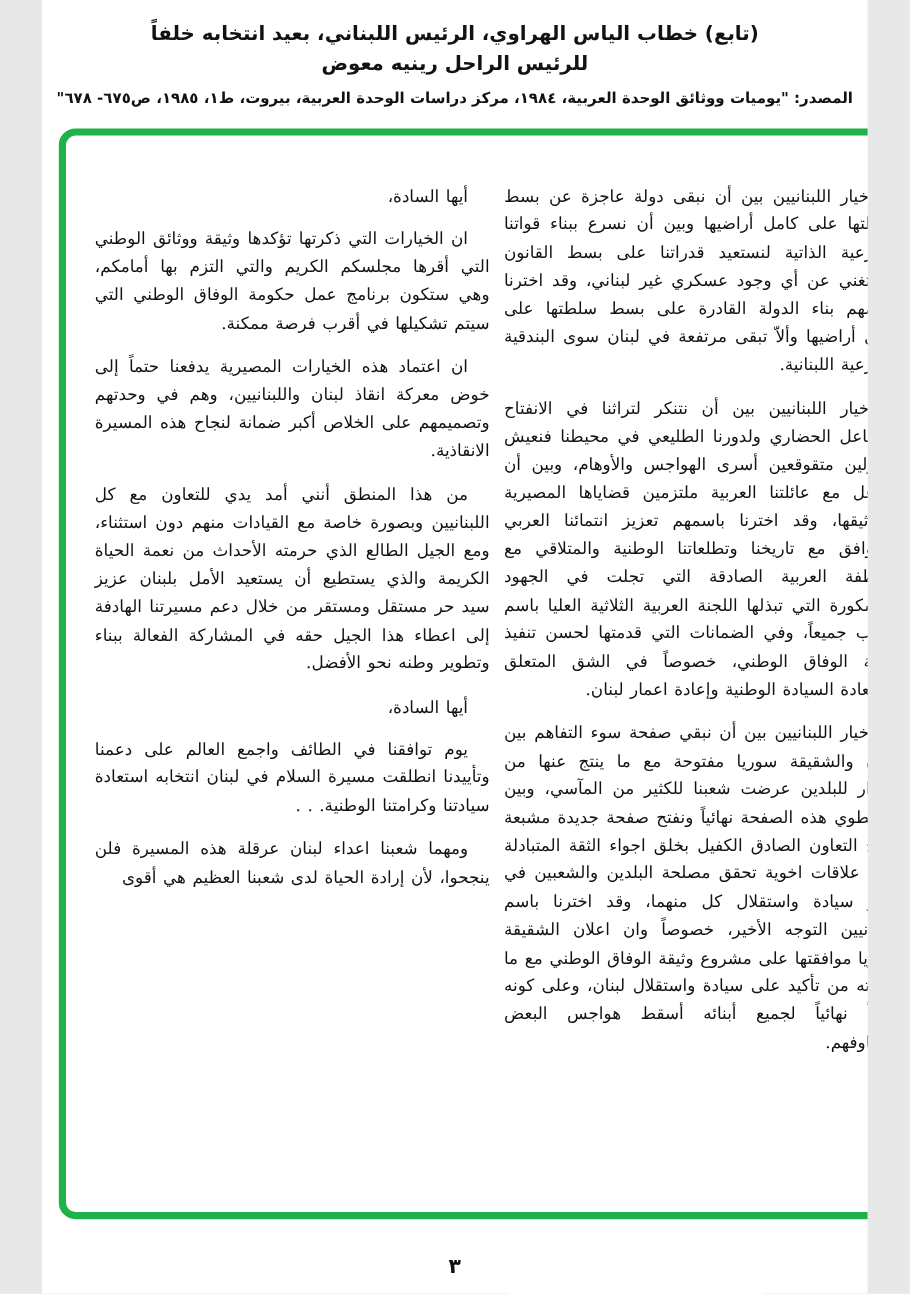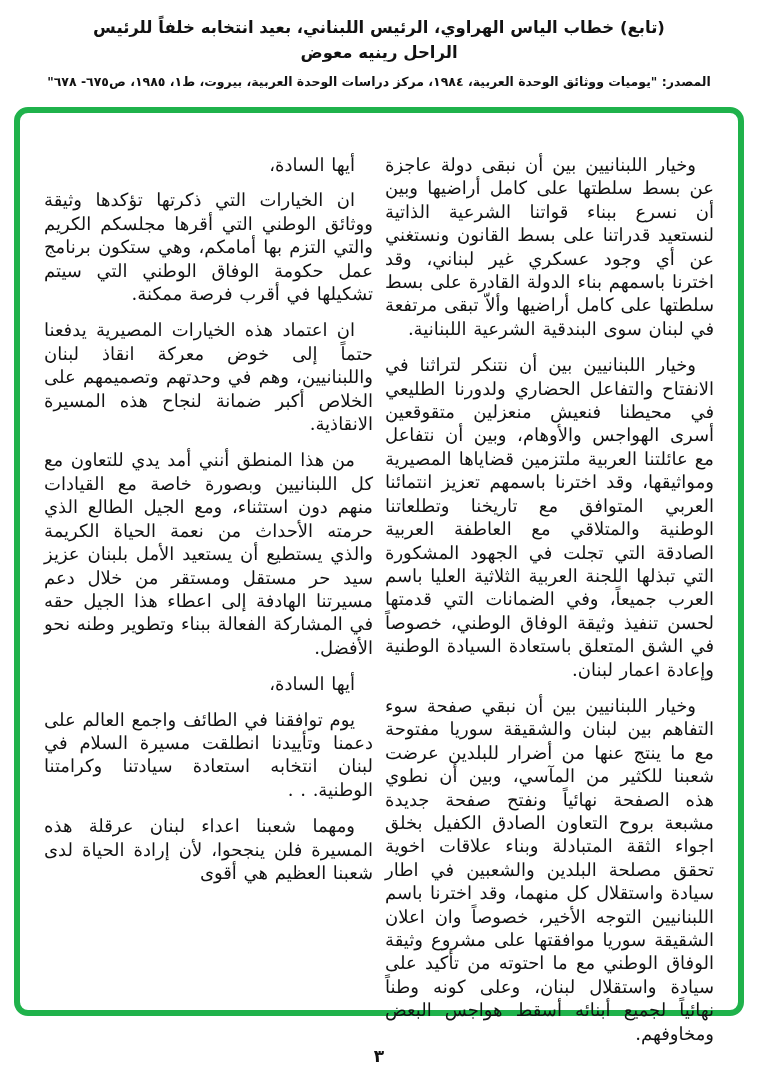--- a/index.html
+++ b/index.html
@@ -1,19 +1,19 @@
 <!DOCTYPE html>
 <html lang="ar"><head>
 <meta charset="utf-8">
 <style>
   * { margin: 0; padding: 0; box-sizing: border-box; }
   html, body { background: #e8e8e8; }
   .page {
     position: relative;
-    width: 758px;
+    width: 688px;
     height: 1078px;
     margin: 0 auto;
     background: #ffffff;
     overflow: hidden;
     font-family: "DejaVu Serif", "Liberation Serif", serif;
     color: #121212;
   }
   .page-header {
     position: absolute;
     top: 16px;
@@ -49,21 +49,21 @@
   }
   .columns {
     display: flex;
     direction: rtl;
     gap: 12px;
   }
   .text-column {
     width: 329px;
     direction: rtl;
     text-align: justify;
-    font-size: 18px;
+    font-size: 14px;
     line-height: 23.4px;
     word-spacing: 1px;
   }
   .text-column p {
     margin: 0 0 13px 0;
     text-indent: 18px;
   }
   .text-column p.greeting {
     text-align: right;
     margin-bottom: 12px;

